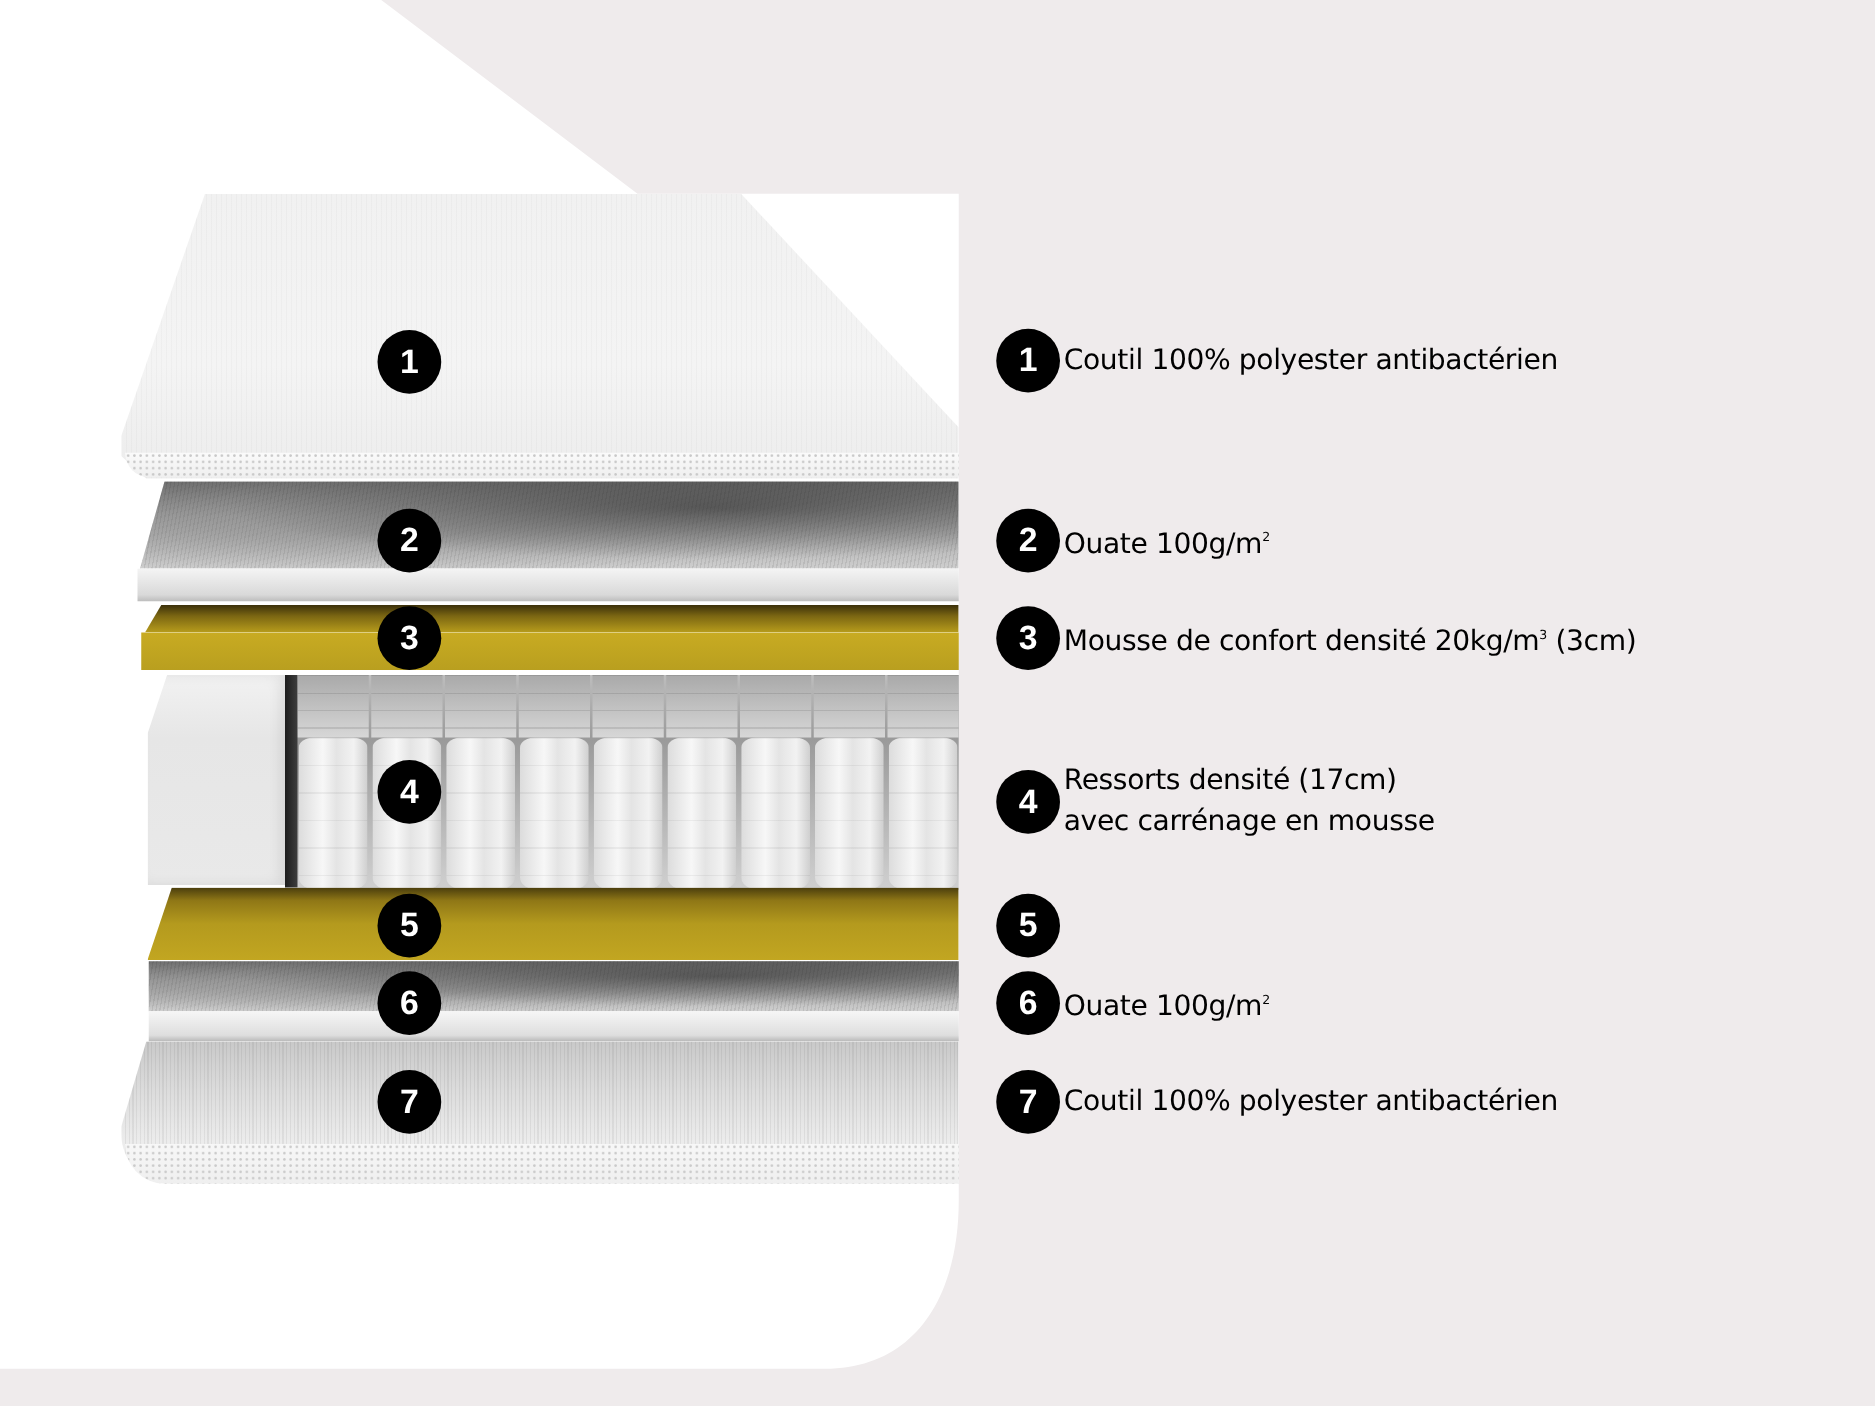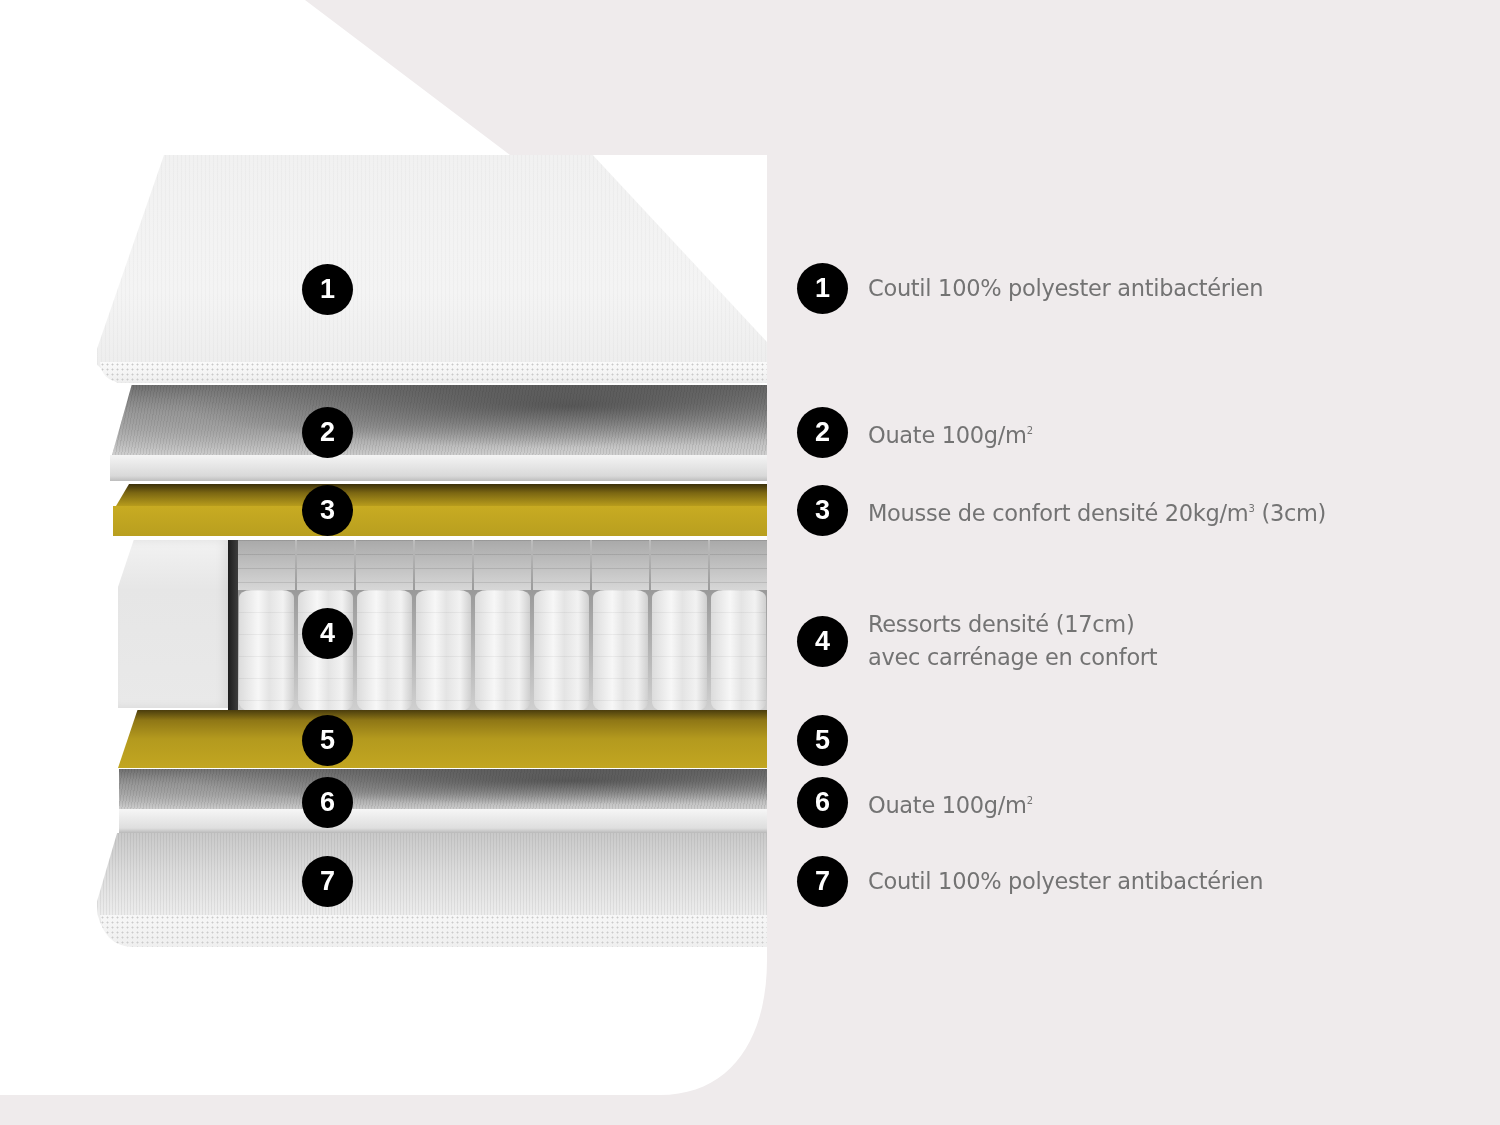--- a/index.html
+++ b/index.html
@@ -102,21 +102,21 @@
     position: absolute; width: 51px; height: 51px; border-radius: 50%;
     background: #000; color: #fff; font-size: 27px; font-weight: 700;
     display: flex; align-items: center; justify-content: center;
     font-family: "Liberation Sans", sans-serif;
   }
 
   
   .legend-item { position: absolute; left: 797px; display: flex; align-items: center; }
   .legend-item .badge { position: static; flex: 0 0 51px; }
   .legend-text {
-    margin-left: 20px; font-size: 22.5px; color: #737373; line-height: 33px; white-space: nowrap;
+    margin-left: 3px; font-size: 22.5px; color: #000000; line-height: 33px; white-space: nowrap;
     font-family: "DejaVu Sans", sans-serif; letter-spacing: -0.3px;
   }
   .legend-text sup { font-size: 10px; vertical-align: 9px; }
 </style>
 </head>
 <body>
 
 <svg class="backdrop" viewBox="0 0 1500 1125" width="1500" height="1125">
   <path d="M0 0 L305 0 L510 155 L767 155 L767 960 C 767 1040, 730 1095, 660 1095 L0 1095 Z" fill="#ffffff"></path>
 </svg>
@@ -176,21 +176,21 @@
 
   <div class="legend-item" style="top:485px;">
     <div class="badge">3</div>
     <div class="legend-text"><span>Mousse de confort densité 20kg/m</span><sup>3</sup><span> (3cm)</span></div>
   </div>
 
   <div class="legend-item" style="top:608px;">
     <div class="badge">4</div>
     <div class="legend-text">
       <div>Ressorts densité (17cm)</div>
-      <div>avec carrénage en confort</div>
+      <div>avec carrénage en mousse</div>
     </div>
   </div>
 
   <div class="legend-item" style="top:715px;">
     <div class="badge">5</div>
   </div>
 
   <div class="legend-item" style="top:777px;">
     <div class="badge">6</div>
     <div class="legend-text"><span>Ouate 100g/m</span><sup>2</sup></div>

